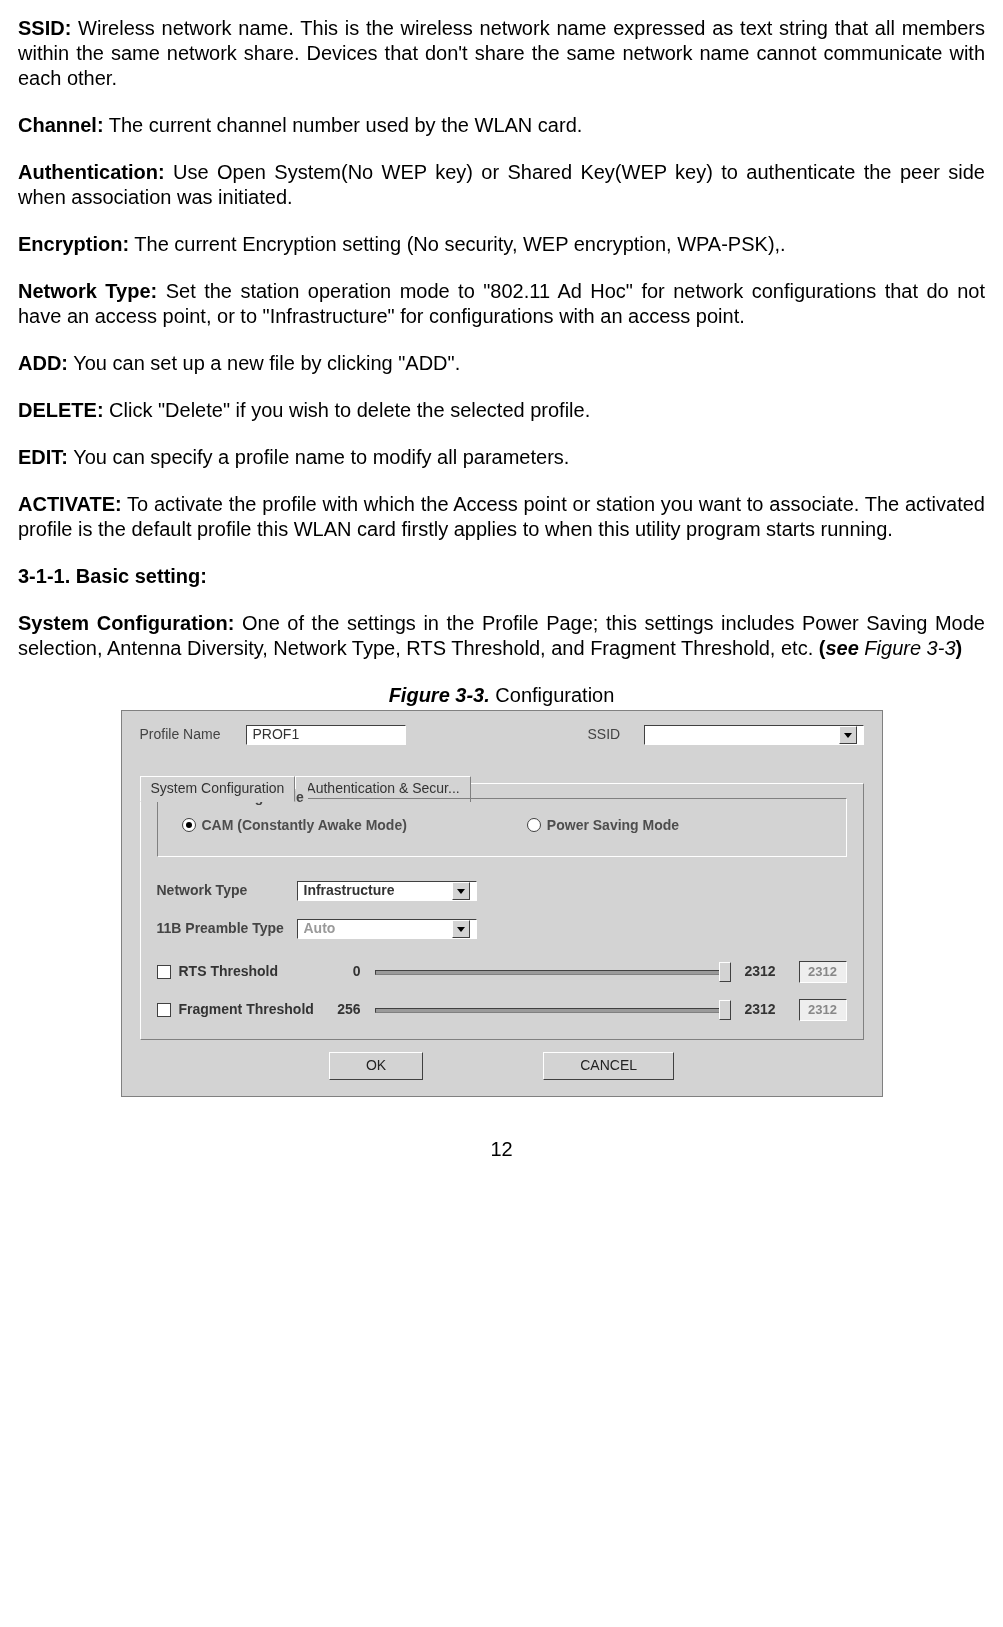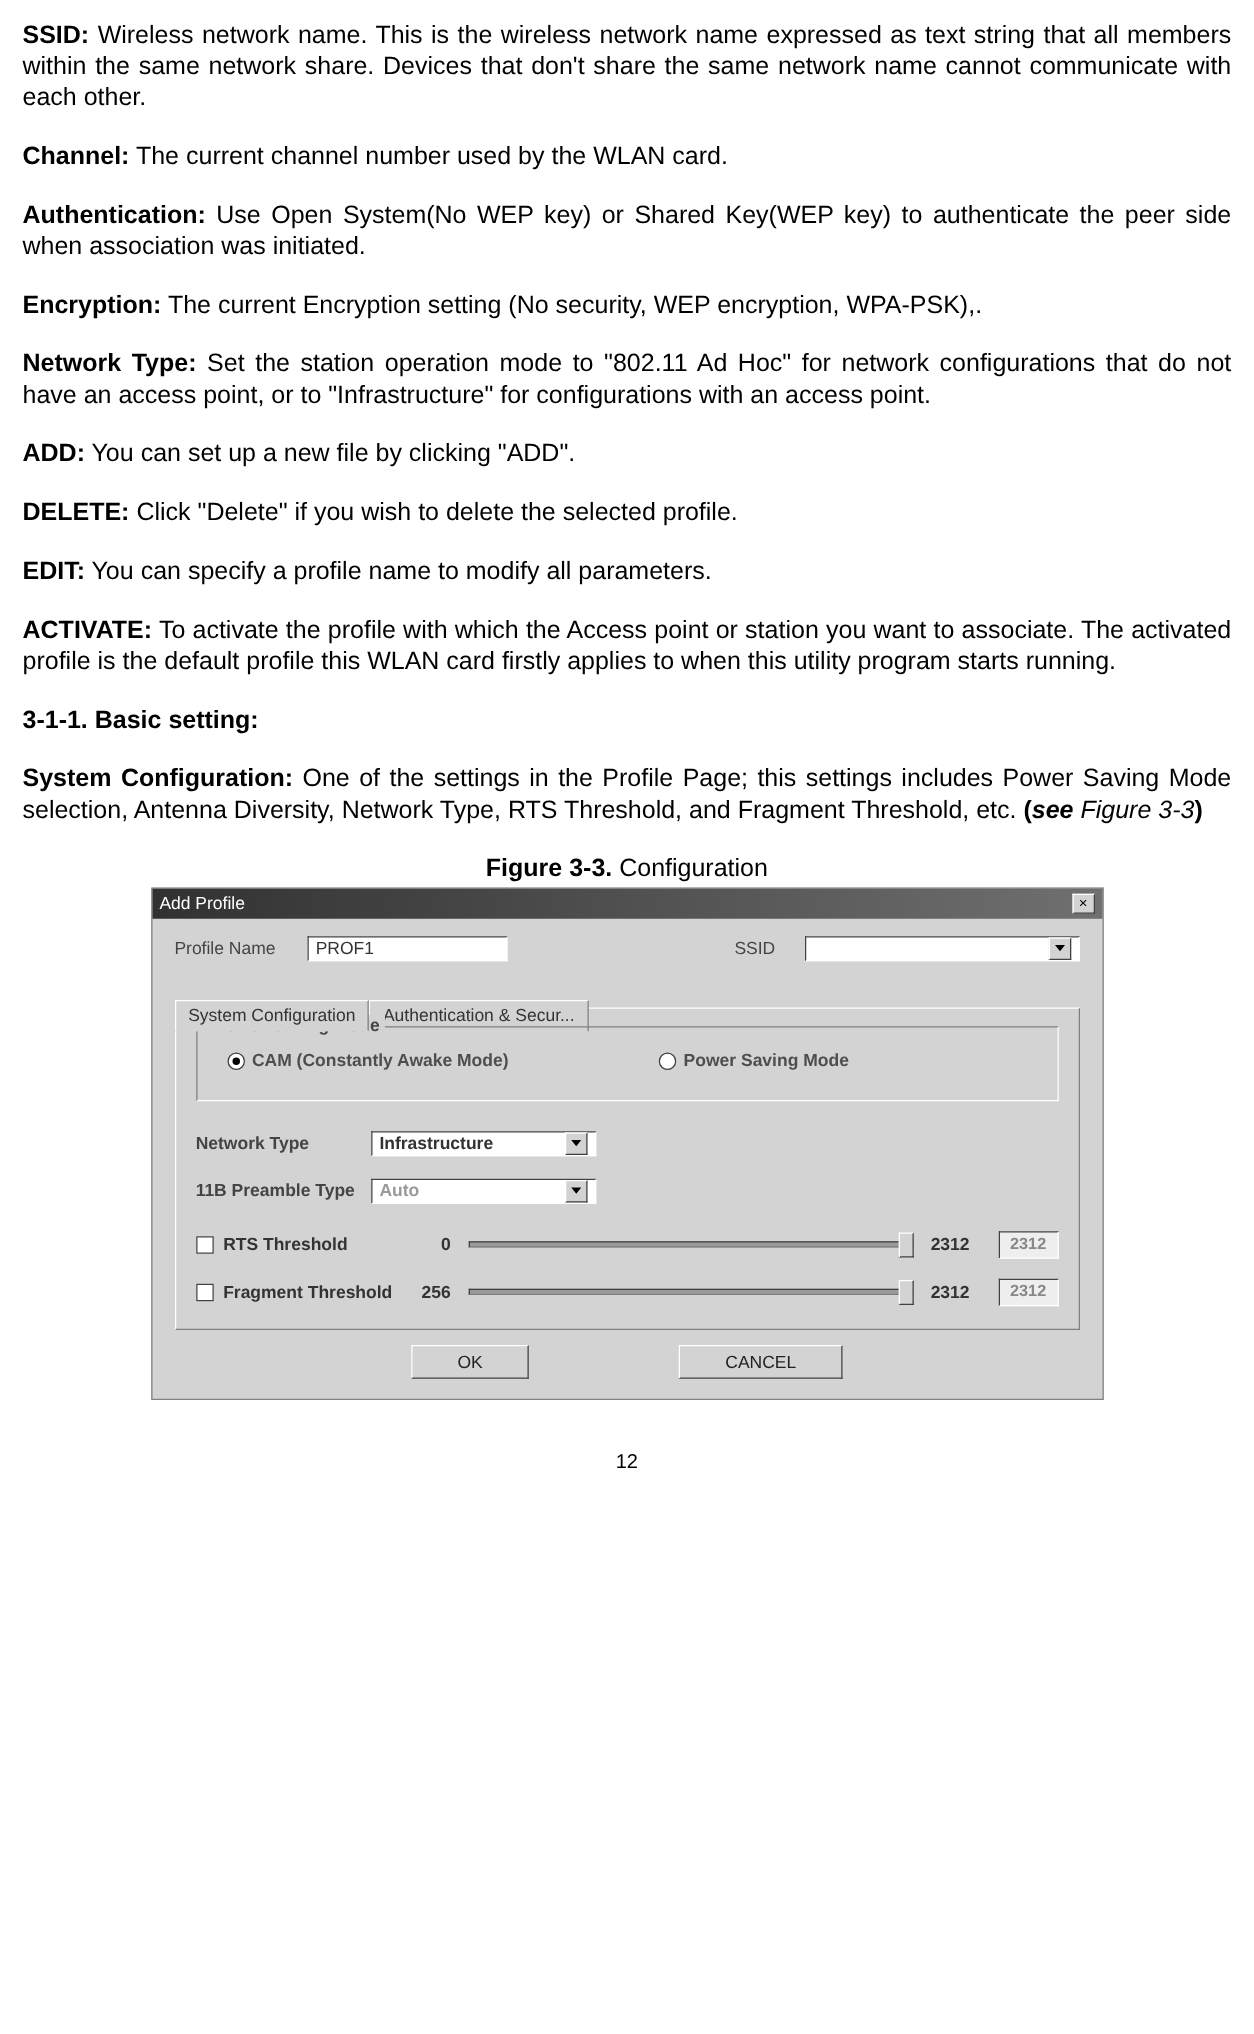--- a/index.html
+++ b/index.html
@@ -10,23 +10,23 @@
     padding: 16px 18px;
     color: #000;
     width: 1003px;
     box-sizing: border-box;
     background: #fff;
   }
   p { margin: 0 0 22px 0; }
   .bold { font-weight: bold; }
   .justify { text-align: justify; text-justify: inter-word; }
   .figcap { text-align: center; margin: 6px 0 2px 0; font-size: 20px; }
-  .figcap .bold { font-weight: bold; margin-top: 16px; }
+  .figcap .bold { font-style: italic; font-weight: bold; margin-top: 16px; }
   .ital { font-style: italic; }
-  .pagefoot { text-align: center; font-size: 16px; margin-top: 40px; }
+  .pagefoot { text-align: center; font-size: 20px; margin-top: 40px; }
 
   
   .dialog-wrap { display:flex; justify-content:center; }
   .dialog {
     width: 760px;
     background: #d6d3ce;
     border: 1px solid #808080;
     filter: grayscale(100%);
   }
   .titlebar {
@@ -148,24 +148,20 @@
 <p class="justify"><span class="bold">ACTIVATE:</span><span> To activate the profile with which the Access point or station you want to associate. The activated profile is the default profile this WLAN card firstly applies to when this utility program starts running.</span></p>
 
 <p><span class="bold">3-1-1. Basic setting:</span></p>
 
 <p class="justify"><span class="bold">System Configuration:</span><span> One of the settings in the Profile Page; this settings includes Power Saving Mode selection, Antenna Diversity, Network Type, RTS Threshold, and Fragment Threshold, etc. </span><span class="bold">(</span><span class="bold ital">see</span><span class="ital"> Figure 3-3</span><span class="bold">)</span></p>
 
 <div class="figcap"><span class="bold">Figure 3-3.</span><span>   Configuration</span></div>
 
 <div class="dialog-wrap">
 <div class="dialog">
-  <div class="titlebar">
-    <span>Add Profile</span>
-    <div class="closebox">×</div>
-  </div>
   <div class="body">
     <div class="row" style="gap:16px;">
       <span class="lbl">Profile Name</span>
       <div class="textbox">
             <span>PROF1</span>
           </div>
       <div class="spacer"></div>
       <span class="lbl" style="min-width:40px;">SSID</span>
       <div class="combo" style="width:220px;">
         <span></span>

